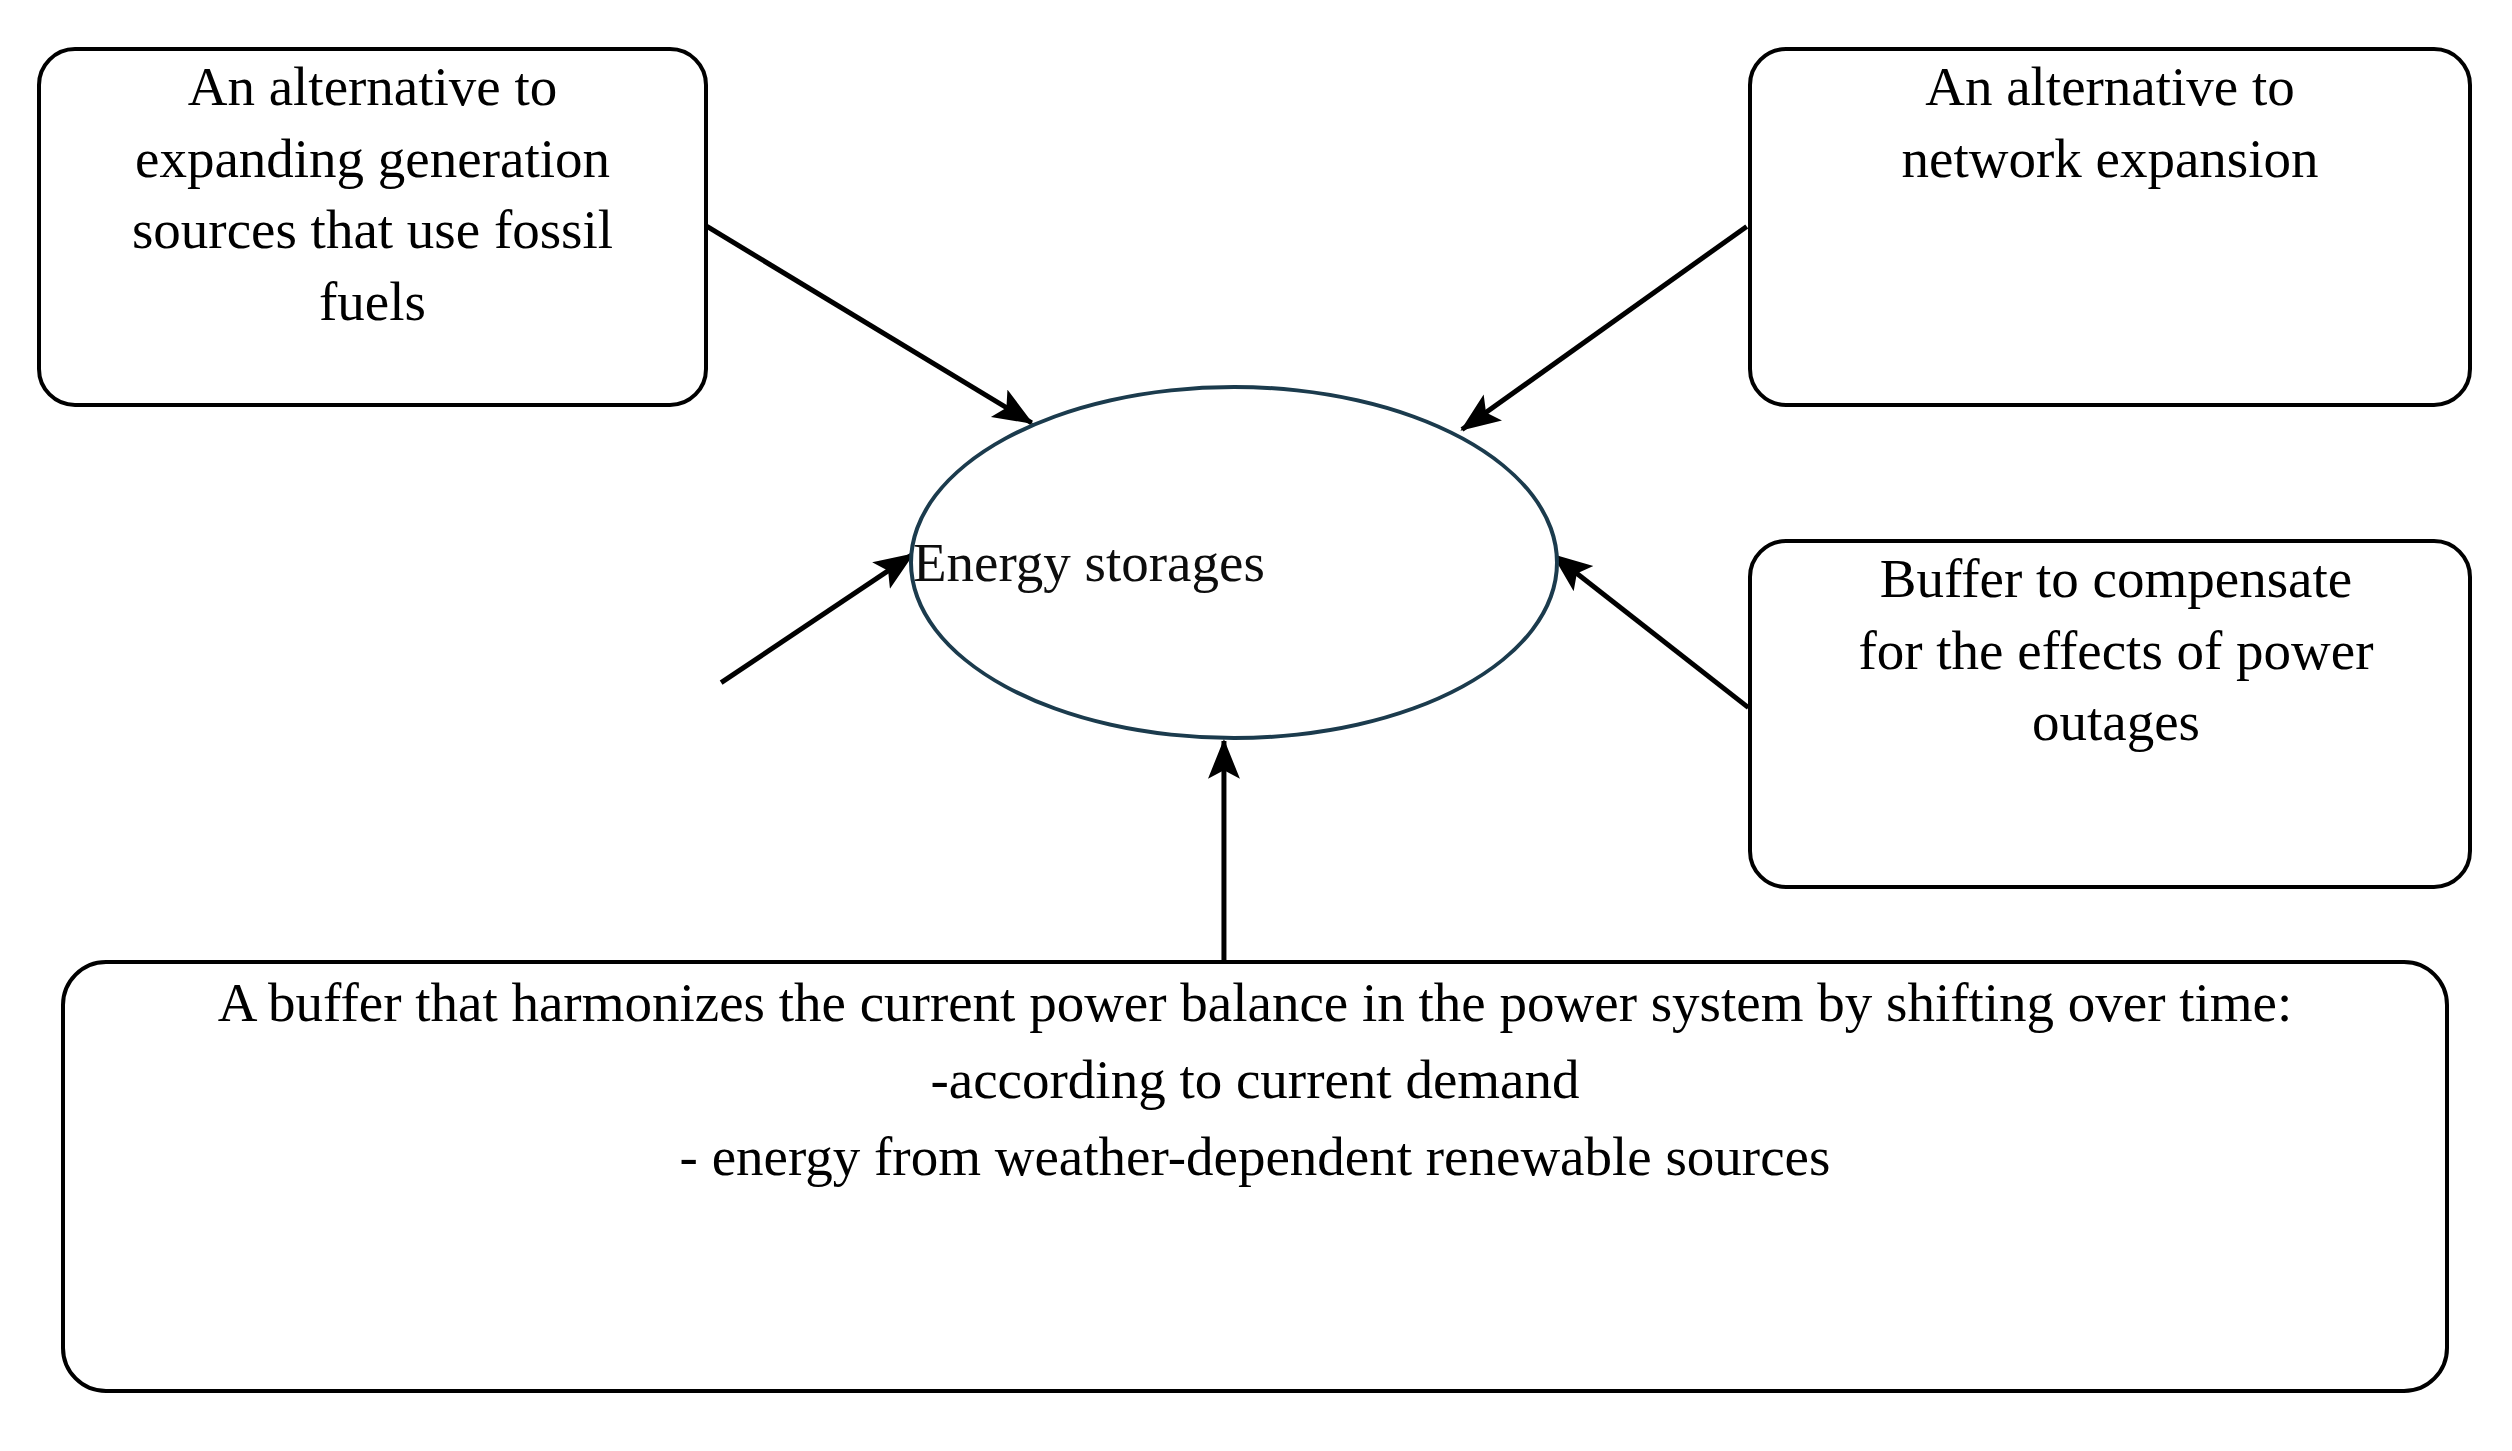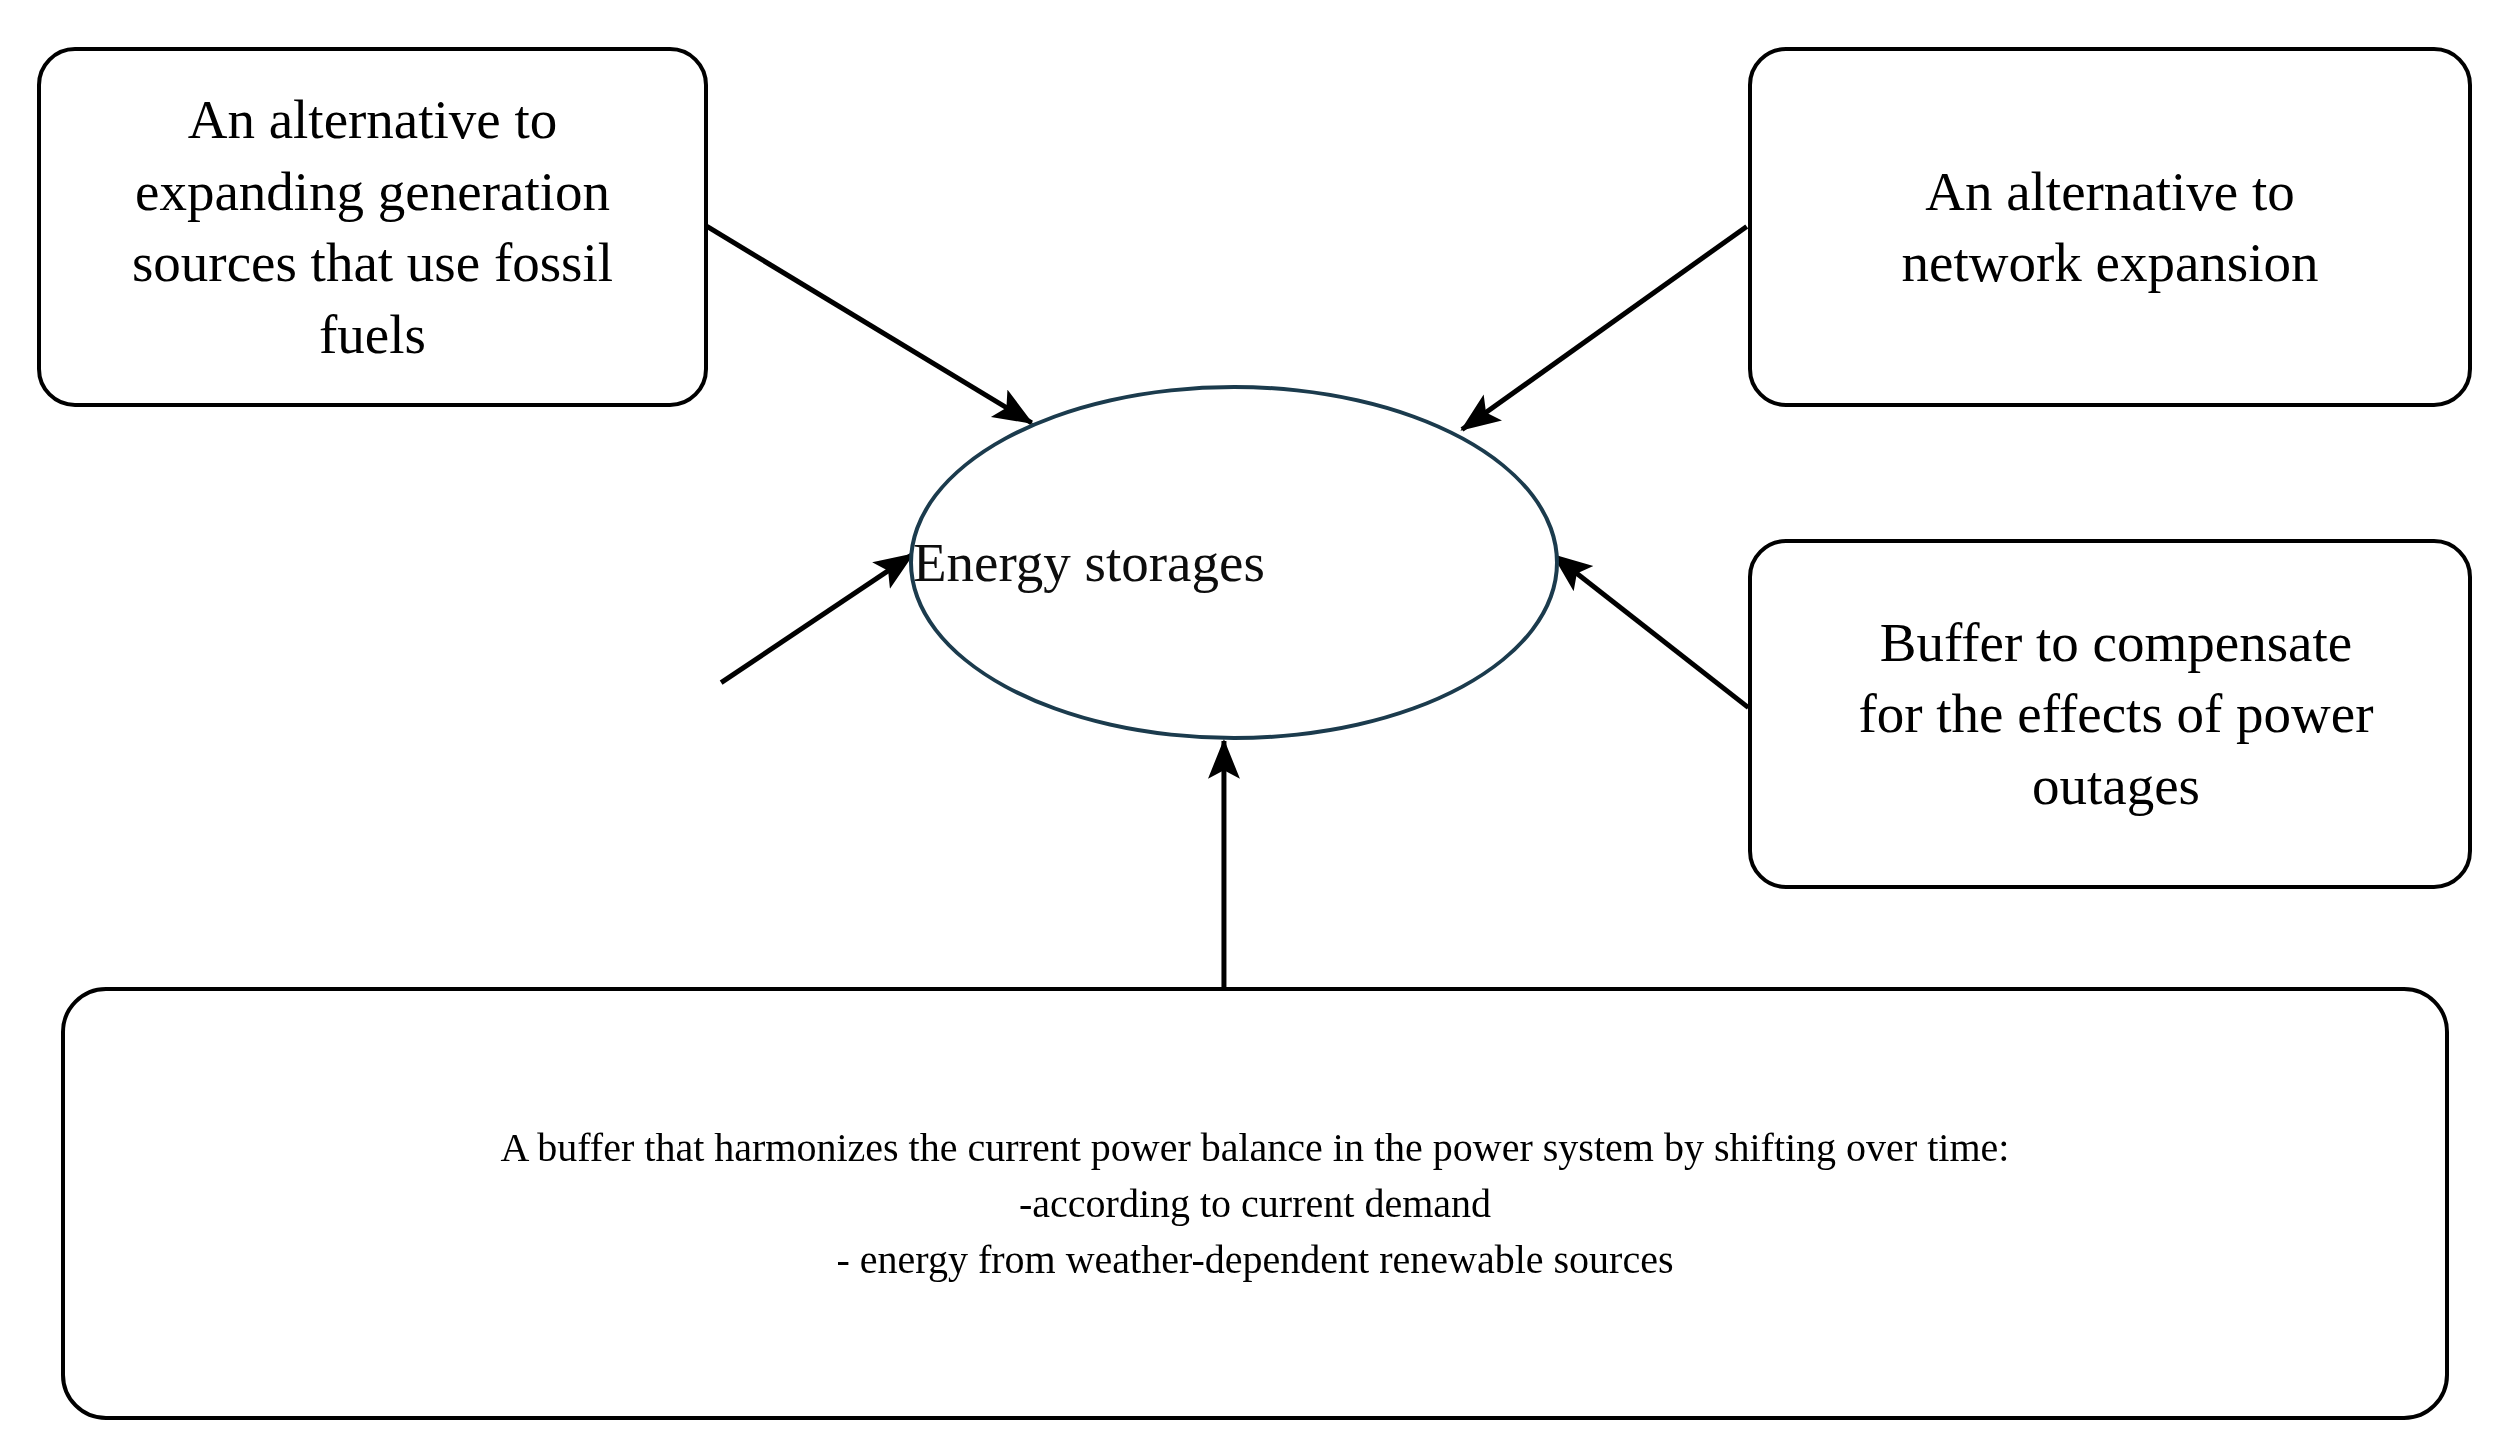--- a/index.html
+++ b/index.html
@@ -28,21 +28,21 @@
     height: 1451px;
     pointer-events: none;
   }
   .node-box {
     position: absolute;
     box-sizing: border-box;
     background: #ffffff;
     border: 4.2px solid #000000;
     border-radius: 38px;
     display: flex;
-    align-items: center;
+    align-items: flex-start;
     justify-content: center;
     text-align: center;
     line-height: 1.30;
     z-index: 2;
   }
   .node-box .box-text {
     display: block;
     width: 100%;
     padding: 0 21.7px;
     white-space: pre-line;
@@ -64,23 +64,23 @@
     width: 724px; height: 360px;
     font-size: 55px;
   }
   #box-power-outages {
     left: 1748px; top: 539px;
     width: 724px; height: 350px;
     font-size: 55px;
     padding-left: 12px;
   }
   #box-harmonizing-buffer {
-    left: 61px;   top: 987px;
+    left: 61px;   top: 960px;
     width: 2388px; height: 433px;
-    font-size: 40px;
+    font-size: 55px;
     border-radius: 45px;
   }
   #box-harmonizing-buffer .box-text {
     line-height: 1.40;
   }
 
   
   #ellipse-energy-storages {
     position: absolute;
     left: 909px;

